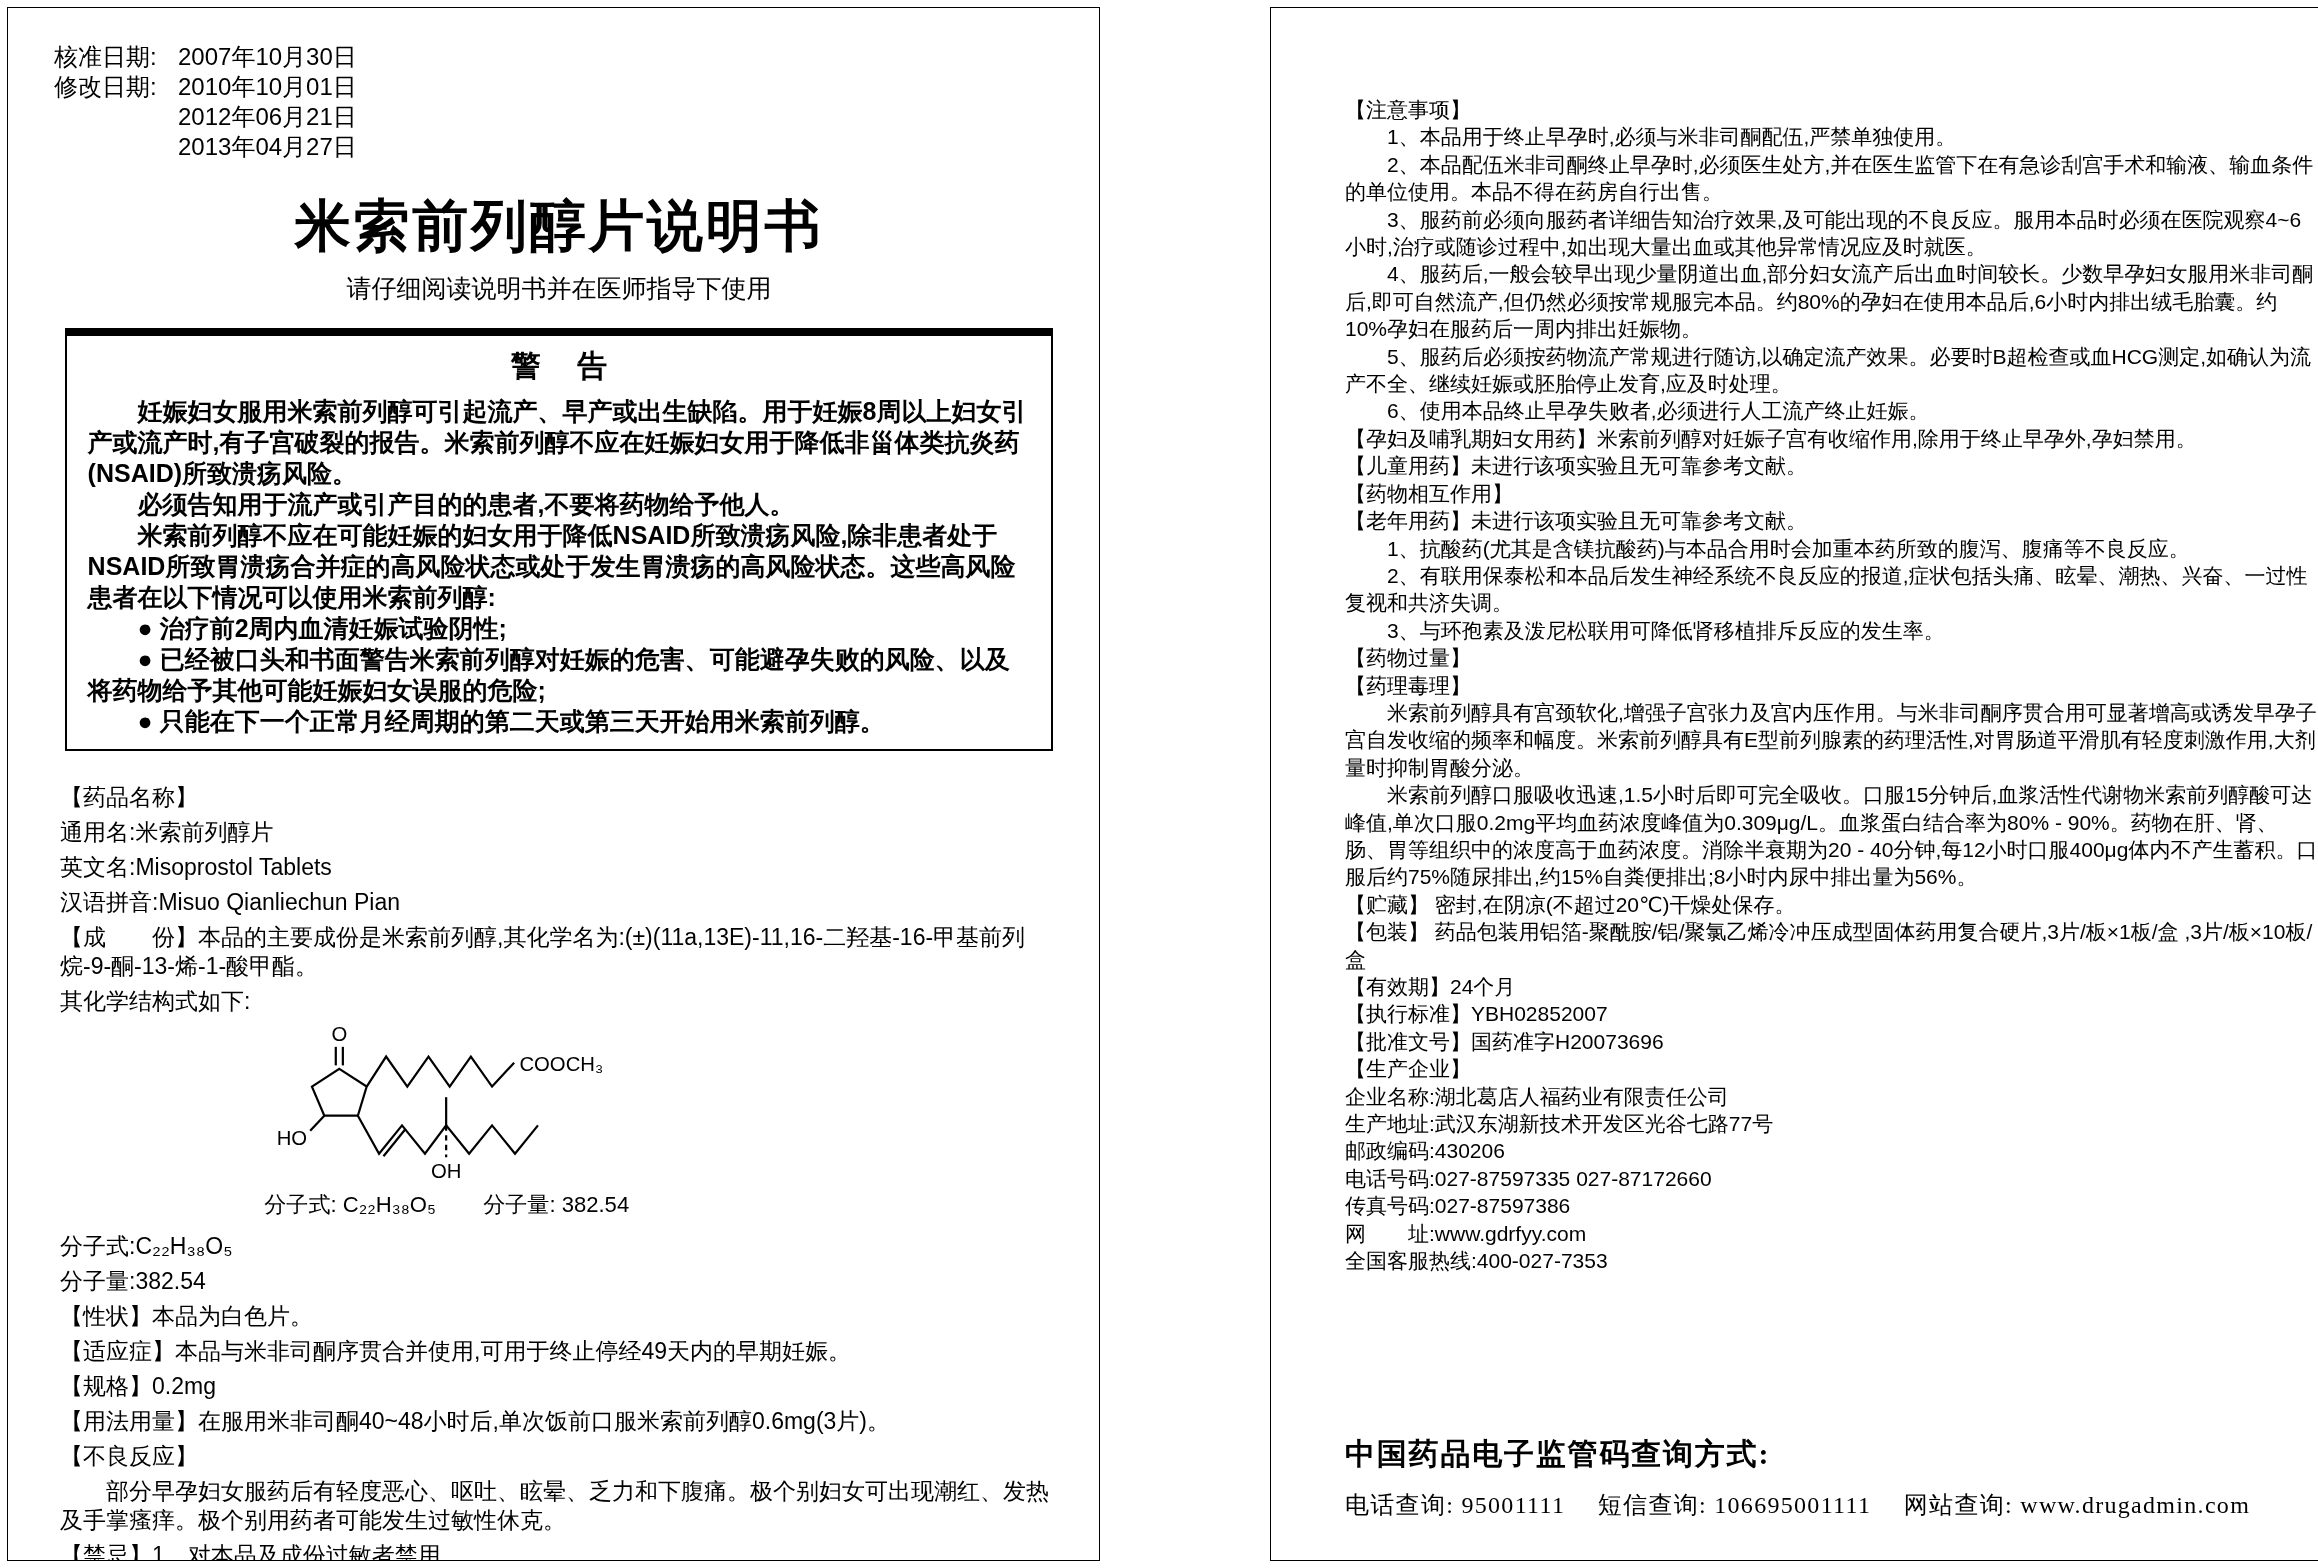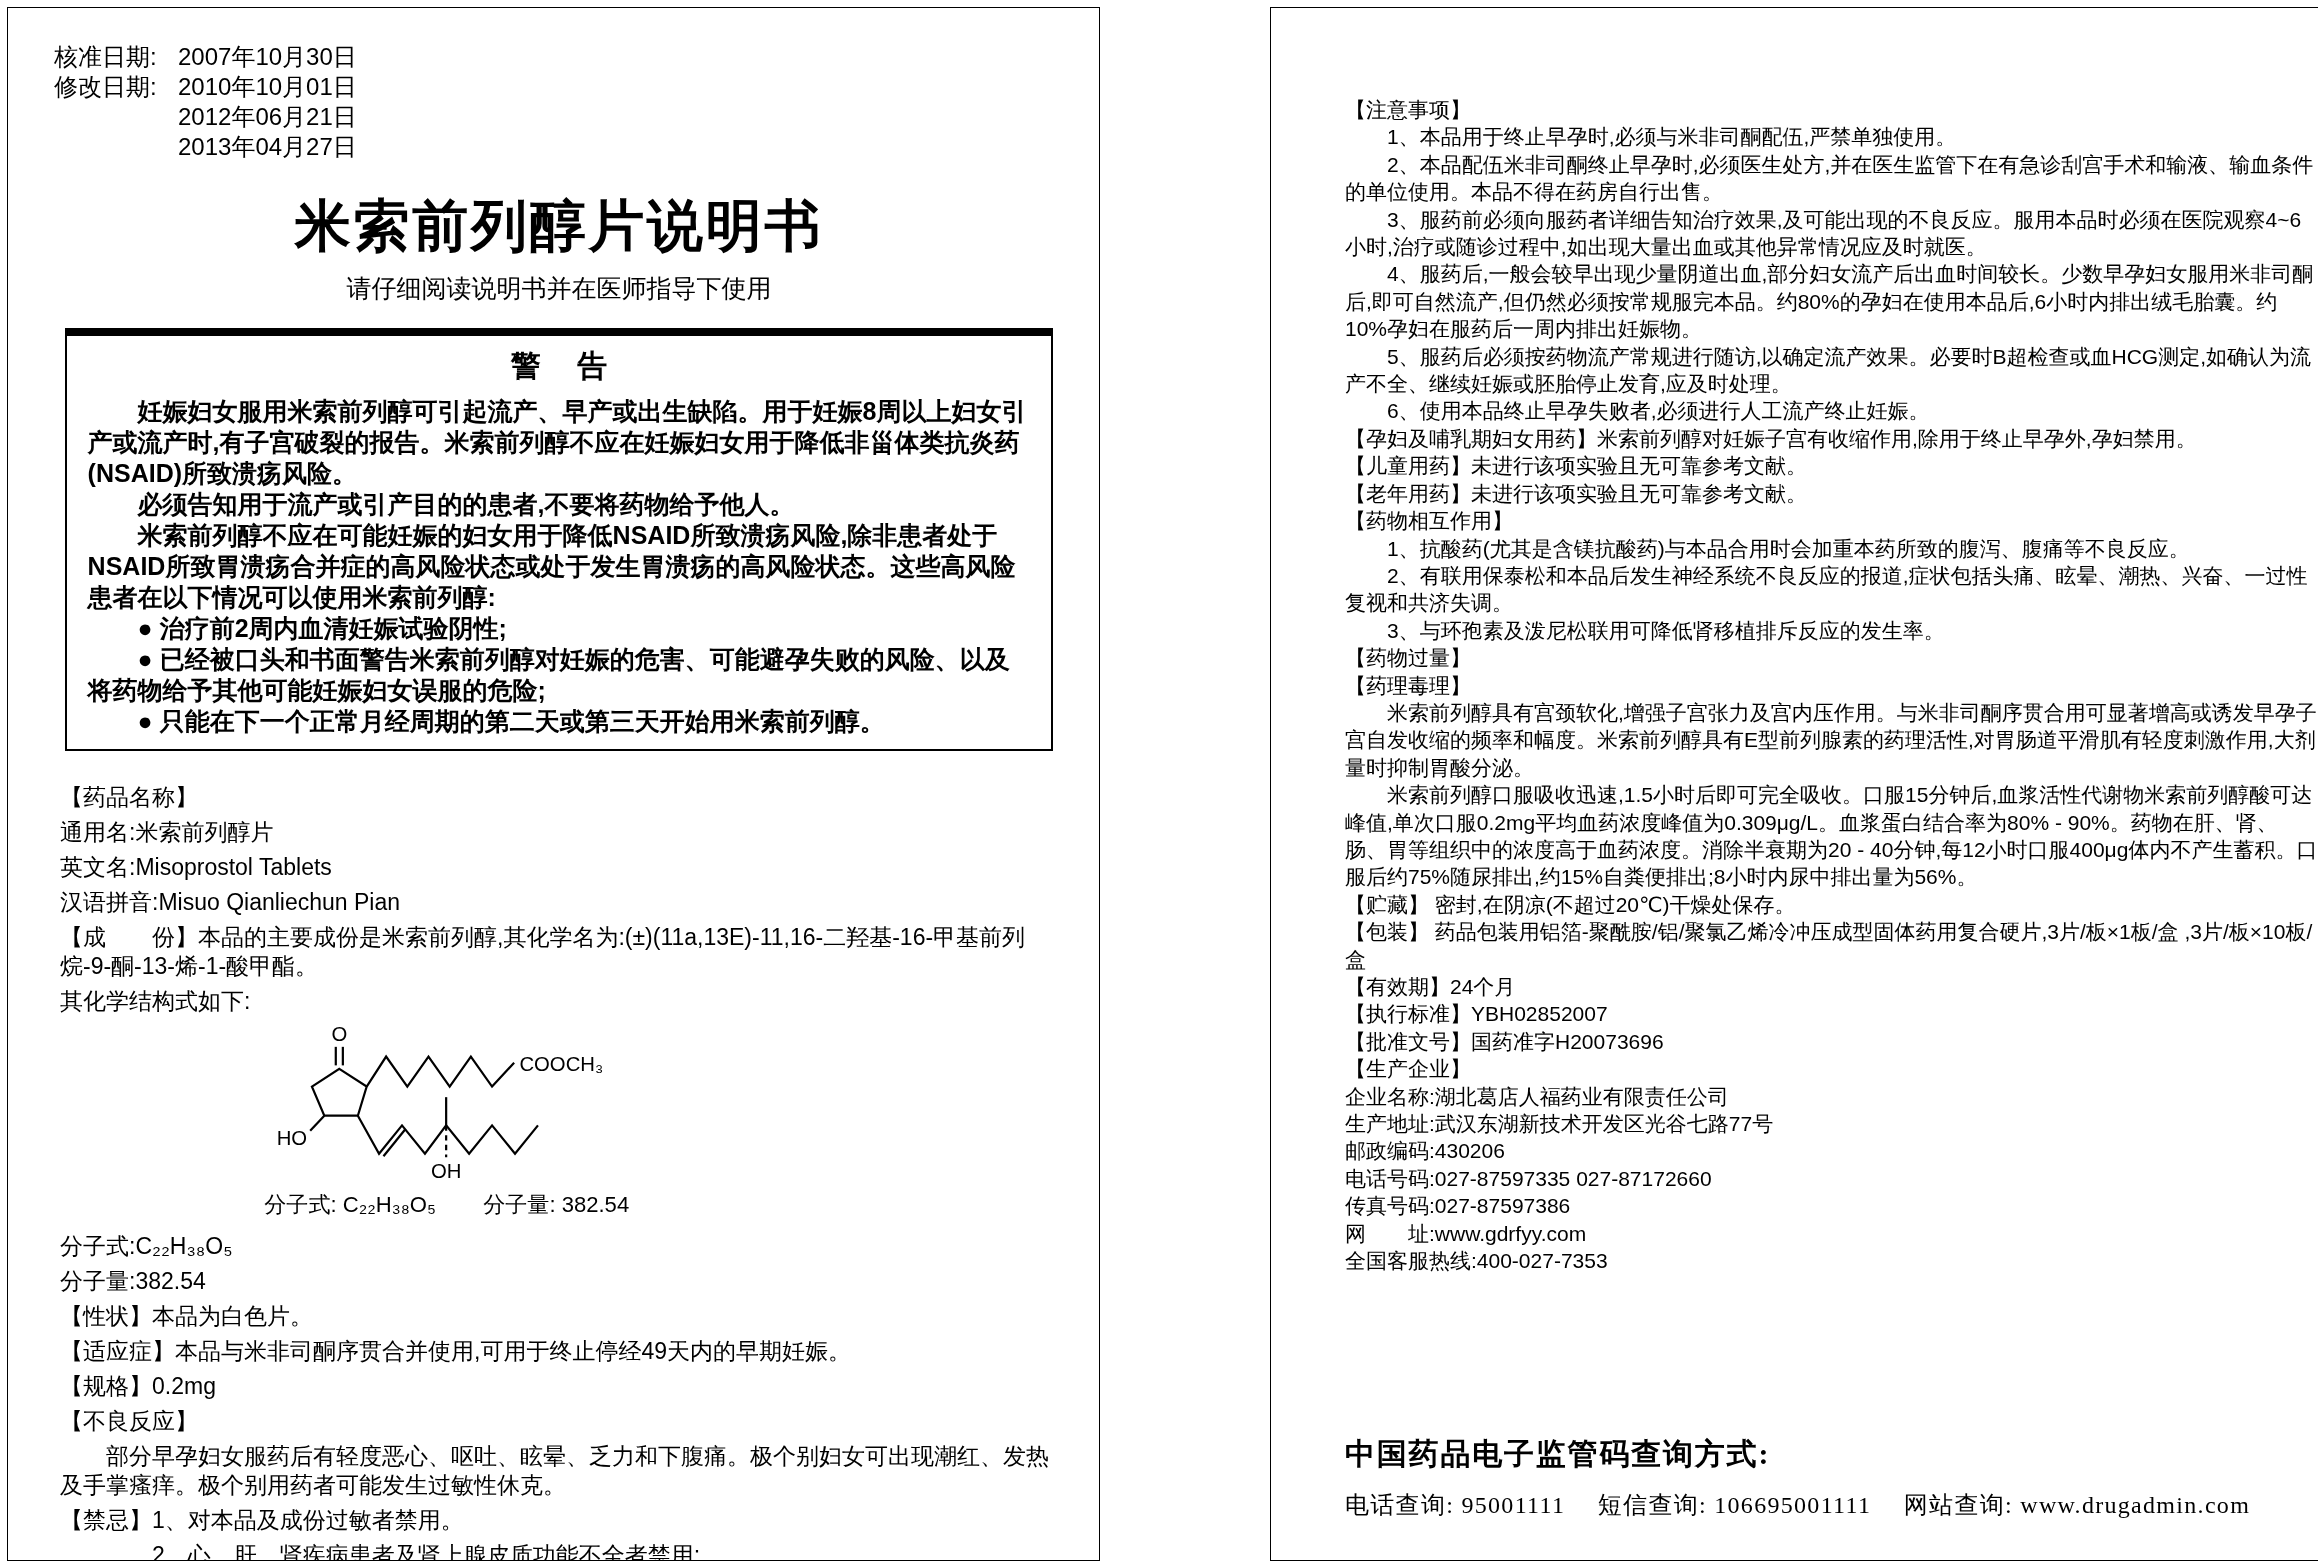--- a/index.html
+++ b/index.html
@@ -112,42 +112,43 @@
         <text x="52" y="214" font-size="25">分子式: C₂₂H₃₈O₅</text>
         <text x="300" y="214" font-size="25">分子量: 382.54</text>
       </svg>
     </div>
 
     <p>分子式:C₂₂H₃₈O₅</p>
     <p>分子量:382.54</p>
     <p>【性状】本品为白色片。</p>
     <p>【适应症】本品与米非司酮序贯合并使用,可用于终止停经49天内的早期妊娠。</p>
     <p>【规格】0.2mg</p>
+    <p>【用法用量】在服用米非司酮40~48小时后,单次饭前口服米索前列醇0.6mg(3片)。</p>
     <p>【不良反应】</p>
     <p class="indent-2">部分早孕妇女服药后有轻度恶心、呕吐、眩晕、乏力和下腹痛。极个别妇女可出现潮红、发热及手掌瘙痒。极个别用药者可能发生过敏性休克。</p>
     <p>【禁忌】1、对本品及成份过敏者禁用。</p>
     <p class="hang-4">2、心、肝、肾疾病患者及肾上腺皮质功能不全者禁用;</p>
     <p class="hang-4">3、有使用前列腺素类药物禁忌者,如青光眼、哮喘及过敏体质者禁用;</p>
 
   </div>
 </div>
 
 <div class="page page-right">
   <div class="body-right">
     <p>【注意事项】</p>
     <p class="indent-2">1、本品用于终止早孕时,必须与米非司酮配伍,严禁单独使用。</p>
     <p class="indent-2">2、本品配伍米非司酮终止早孕时,必须医生处方,并在医生监管下在有急诊刮宫手术和输液、输血条件的单位使用。本品不得在药房自行出售。</p>
     <p class="indent-2">3、服药前必须向服药者详细告知治疗效果,及可能出现的不良反应。服用本品时必须在医院观察4~6小时,治疗或随诊过程中,如出现大量出血或其他异常情况应及时就医。</p>
     <p class="indent-2">4、服药后,一般会较早出现少量阴道出血,部分妇女流产后出血时间较长。少数早孕妇女服用米非司酮后,即可自然流产,但仍然必须按常规服完本品。约80%的孕妇在使用本品后,6小时内排出绒毛胎囊。约10%孕妇在服药后一周内排出妊娠物。</p>
     <p class="indent-2">5、服药后必须按药物流产常规进行随访,以确定流产效果。必要时B超检查或血HCG测定,如确认为流产不全、继续妊娠或胚胎停止发育,应及时处理。</p>
     <p class="indent-2">6、使用本品终止早孕失败者,必须进行人工流产终止妊娠。</p>
     <p>【孕妇及哺乳期妇女用药】米索前列醇对妊娠子宫有收缩作用,除用于终止早孕外,孕妇禁用。</p>
     <p>【儿童用药】未进行该项实验且无可靠参考文献。</p>
+    <p>【药物相互作用】</p>
     <p>【老年用药】未进行该项实验且无可靠参考文献。</p>
-    <p>【药物相互作用】</p>
     <p class="indent-2">1、抗酸药(尤其是含镁抗酸药)与本品合用时会加重本药所致的腹泻、腹痛等不良反应。</p>
     <p class="indent-2">2、有联用保泰松和本品后发生神经系统不良反应的报道,症状包括头痛、眩晕、潮热、兴奋、一过性复视和共济失调。</p>
     <p class="indent-2">3、与环孢素及泼尼松联用可降低肾移植排斥反应的发生率。</p>
     <p>【药物过量】</p>
     <p>【药理毒理】</p>
     <p class="indent-2">米索前列醇具有宫颈软化,增强子宫张力及宫内压作用。与米非司酮序贯合用可显著增高或诱发早孕子宫自发收缩的频率和幅度。米索前列醇具有E型前列腺素的药理活性,对胃肠道平滑肌有轻度刺激作用,大剂量时抑制胃酸分泌。</p>
     <p class="indent-2">米索前列醇口服吸收迅速,1.5小时后即可完全吸收。口服15分钟后,血浆活性代谢物米索前列醇酸可达峰值,单次口服0.2mg平均血药浓度峰值为0.309μg/L。血浆蛋白结合率为80% - 90%。药物在肝、肾、肠、胃等组织中的浓度高于血药浓度。消除半衰期为20 - 40分钟,每12小时口服400μg体内不产生蓄积。口服后约75%随尿排出,约15%自粪便排出;8小时内尿中排出量为56%。</p>
     <p>【贮藏】 密封,在阴凉(不超过20℃)干燥处保存。</p>
     <p>【包装】 药品包装用铝箔-聚酰胺/铝/聚氯乙烯冷冲压成型固体药用复合硬片,3片/板×1板/盒 ,3片/板×10板/盒</p>
     <p>【有效期】24个月</p>

